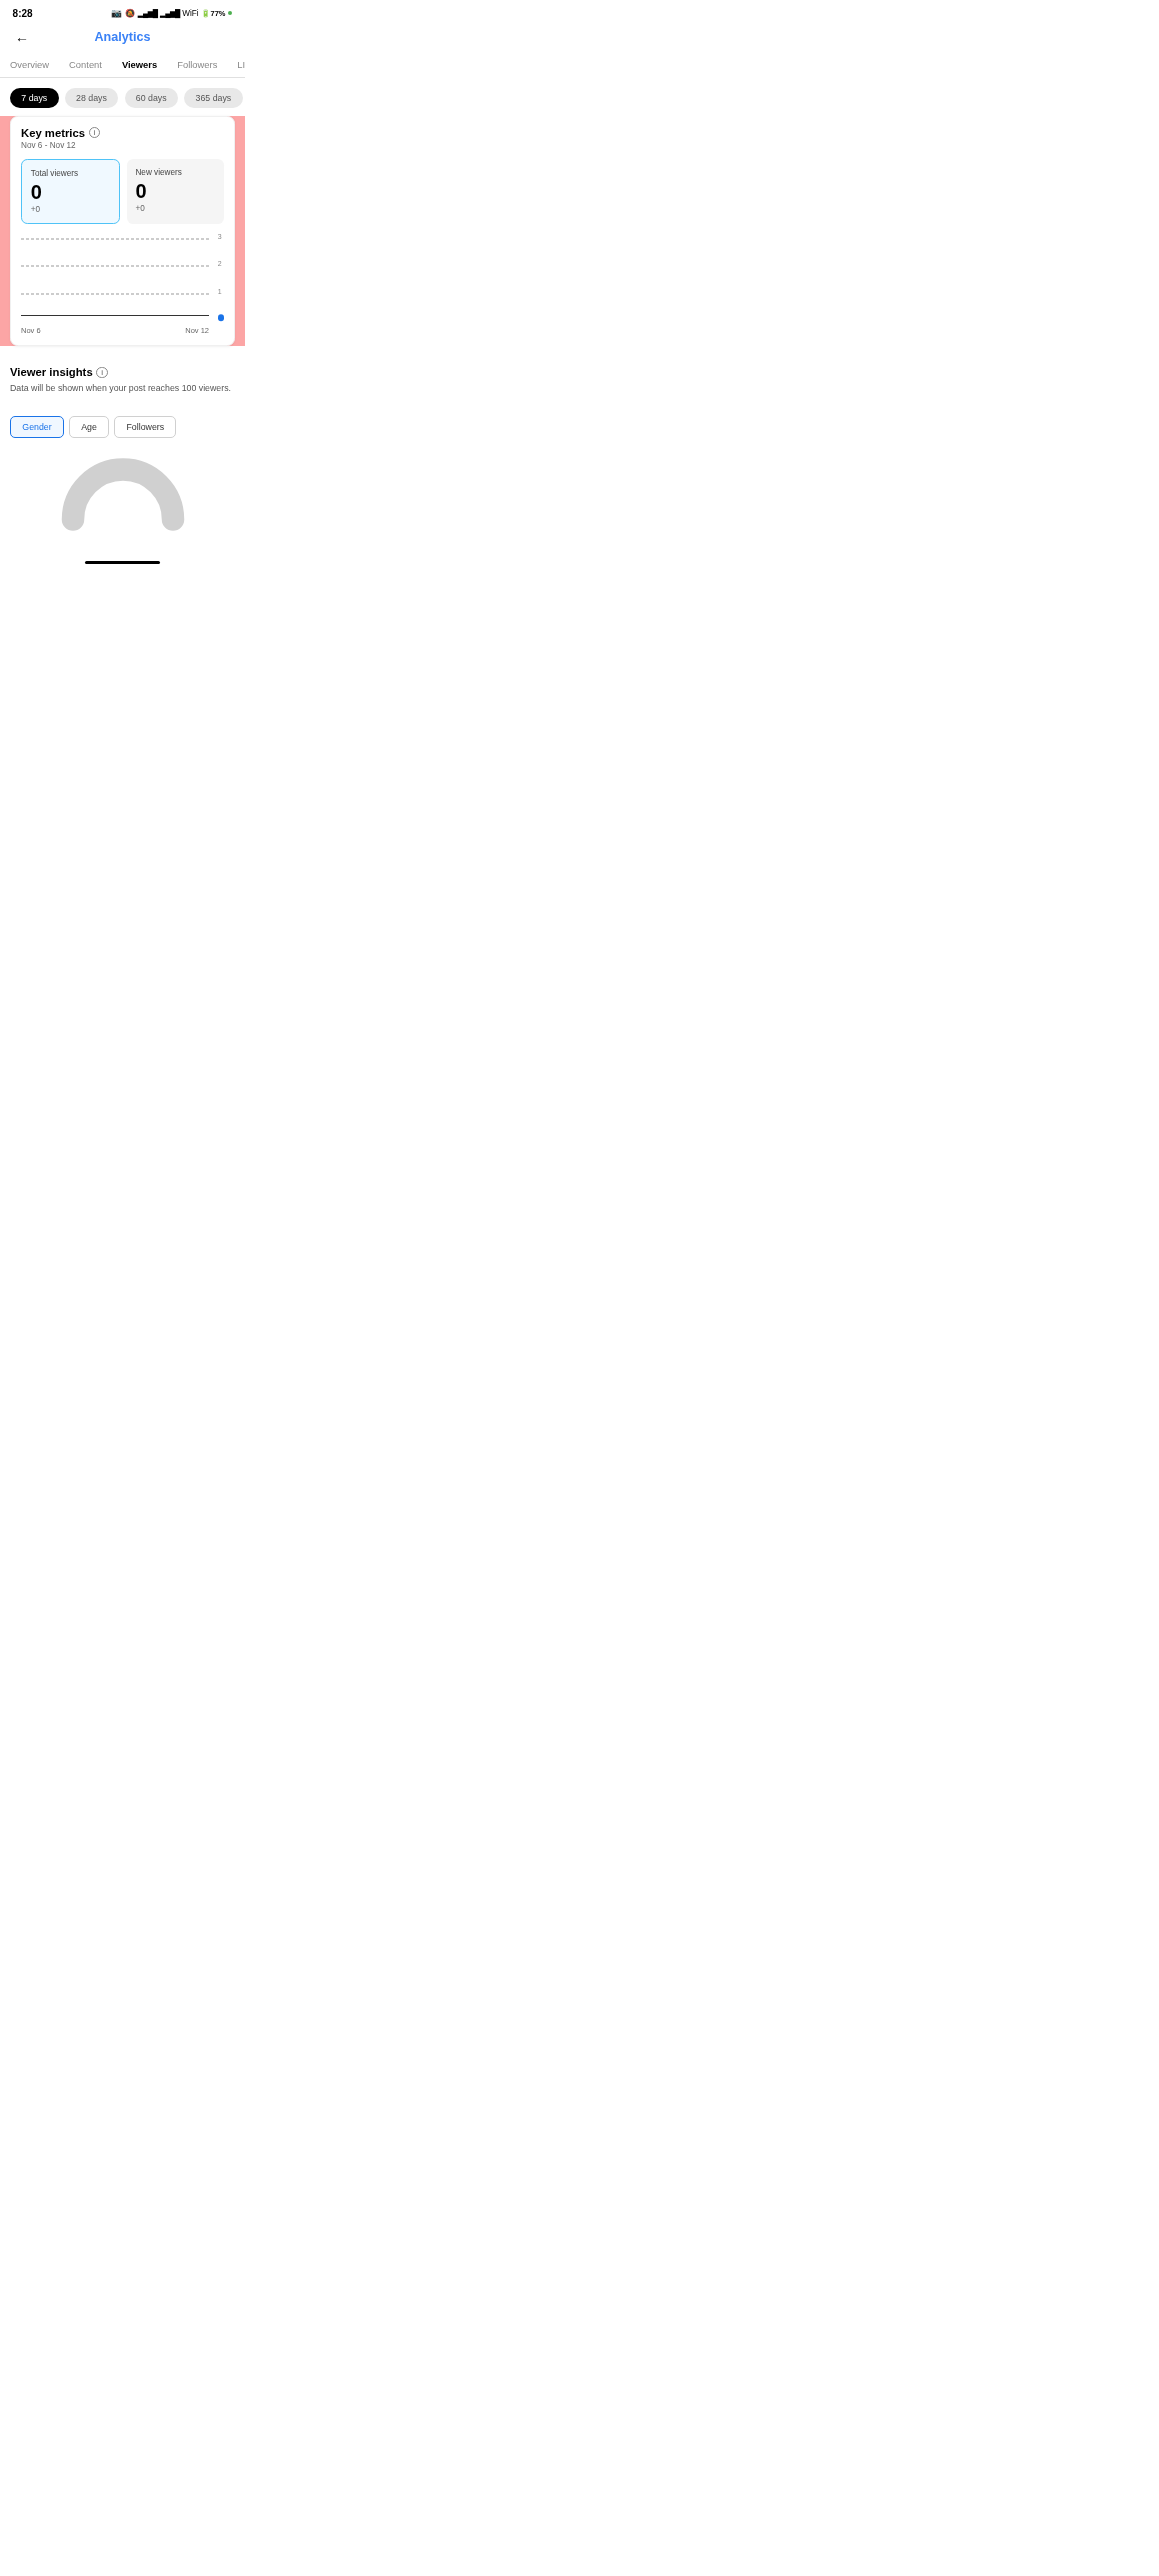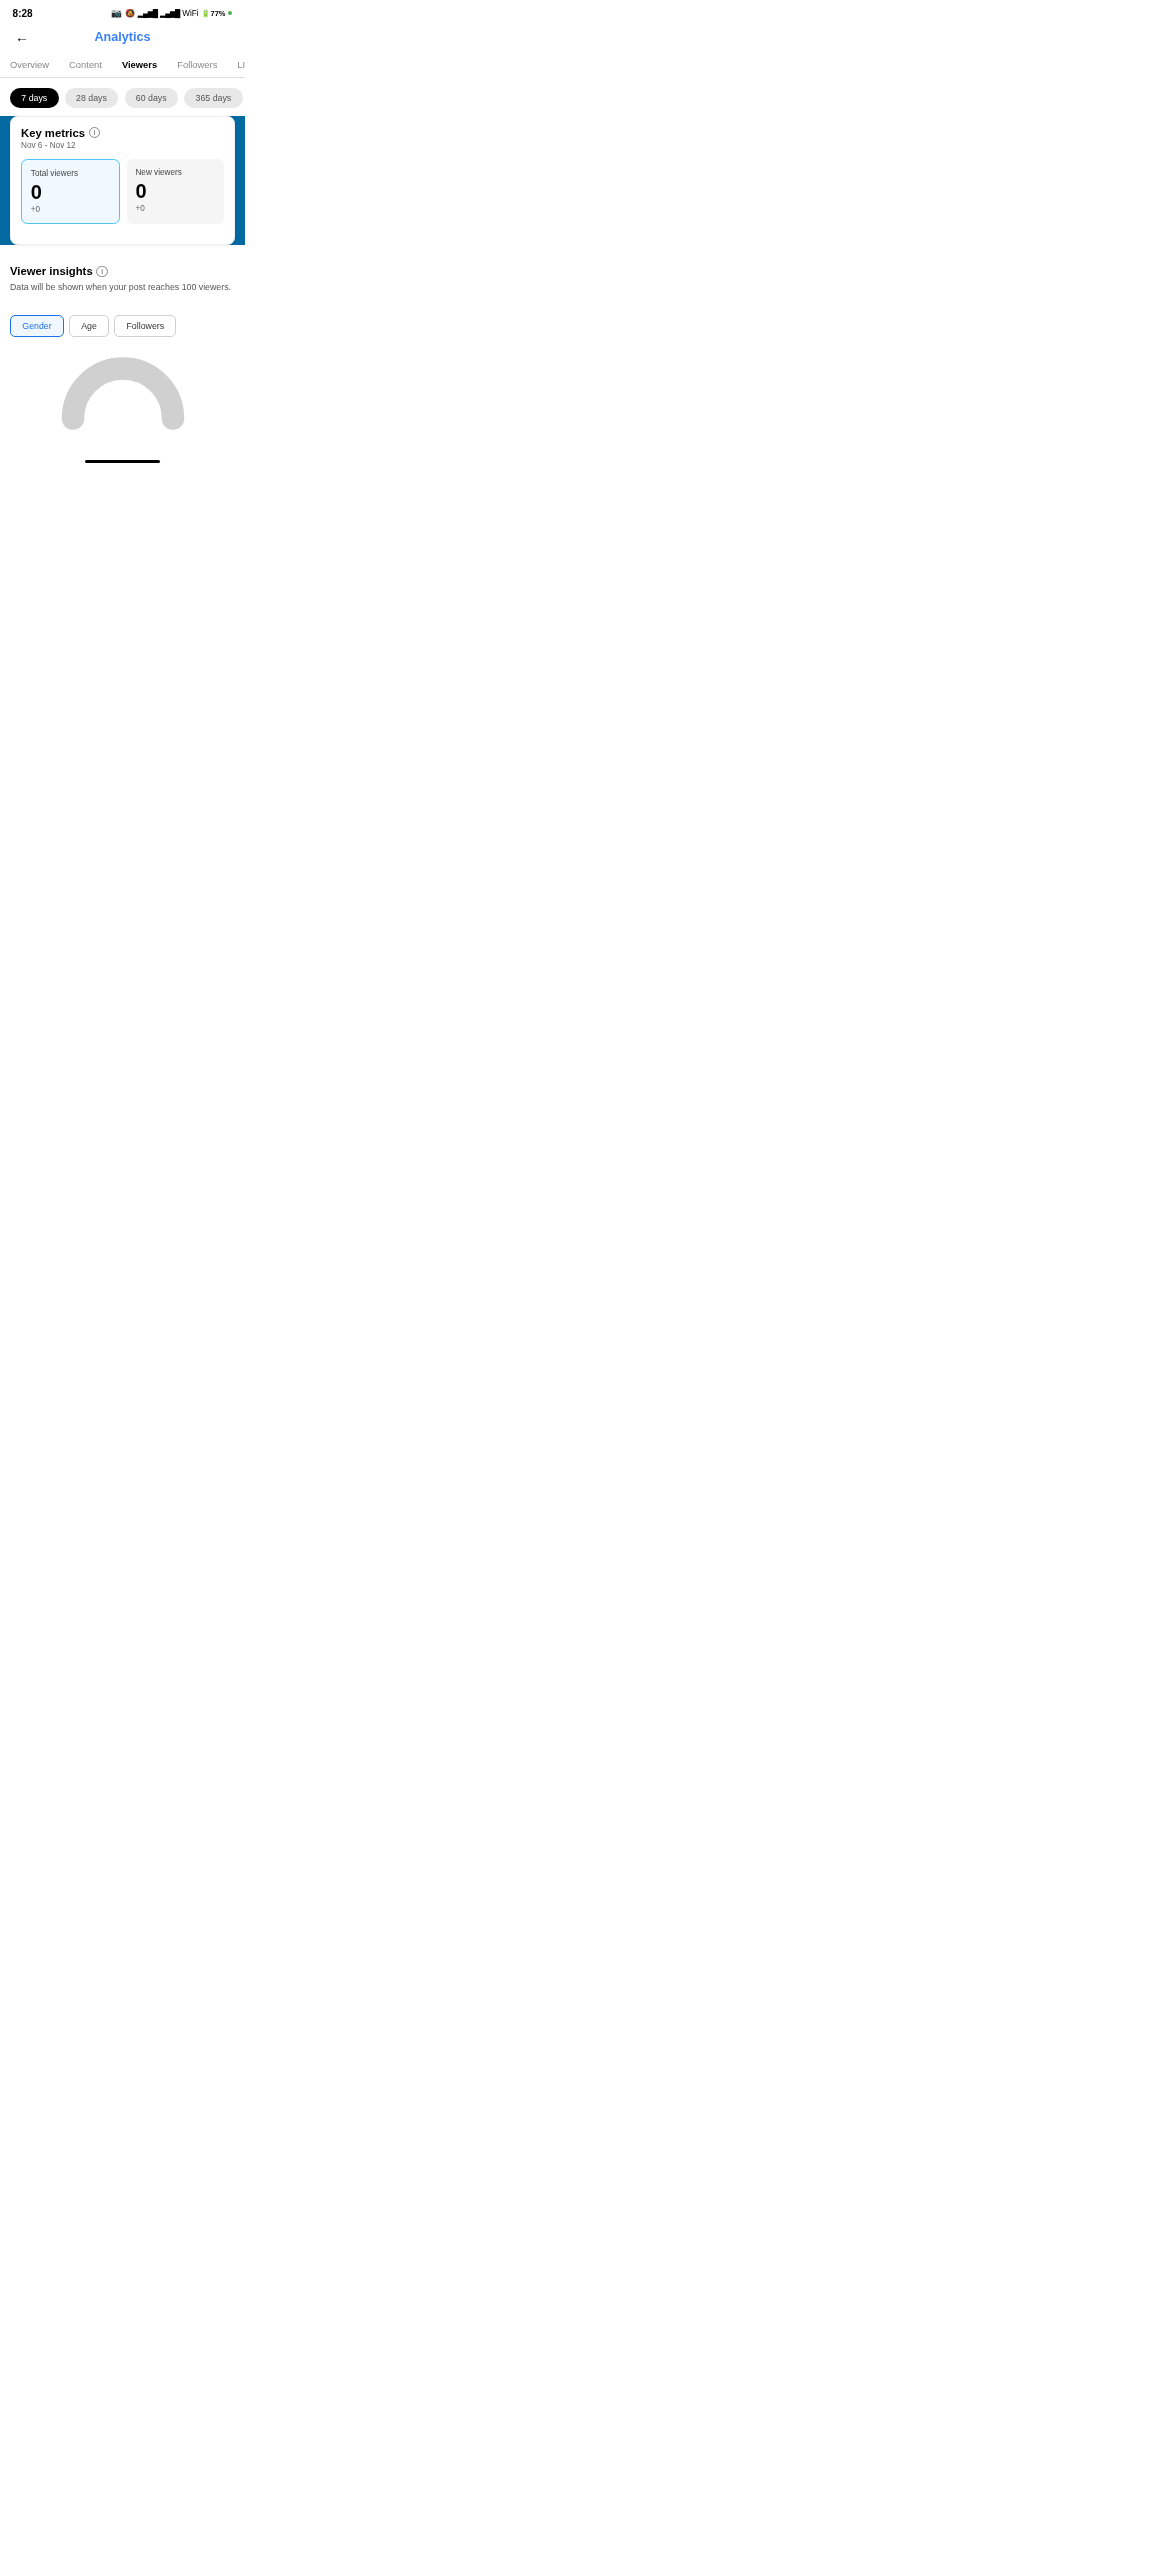--- a/index.html
+++ b/index.html
@@ -140,21 +140,21 @@
     }
 
     .time-pill.inactive {
       background: #e8e8e8;
       color: #555;
     }
 
     
     .main-content {
       padding: 0 10px;
-      background: #0369a1;
+      background: #fca5a5;
     }
 
     
     .section-card {
       background: #ffffff;
       border-radius: 7.5px;
       padding: 10px;
       margin-bottom: 10px;
       border: 0.6px solid #f0f0f0;
       box-shadow: 0 0.6px 2.5px rgba(0,0,0,0.06);
@@ -424,20 +424,48 @@
         <div class="metric-change">+0</div>
       </div>
 
       <div class="metric-card">
         <div class="metric-label">New viewers</div>
         <div class="metric-value">0</div>
         <div class="metric-change">+0</div>
       </div>
     </div>
 
+    <div class="chart-area">
+      <div class="chart-grid-lines">
+
+        <div class="grid-line" style="top: 5%;">
+          <div style="width:100%; border-top: 0.6px dashed #ccc;"></div>
+          <span class="grid-label">3</span>
+        </div>
+
+        <div class="grid-line" style="top: 38%;">
+          <div style="width:100%; border-top: 0.6px dashed #ccc;"></div>
+          <span class="grid-label">2</span>
+        </div>
+
+        <div class="grid-line" style="top: 71%;">
+          <div style="width:100%; border-top: 0.6px dashed #ccc;"></div>
+          <span class="grid-label">1</span>
+        </div>
+      </div>
+
+      <div class="chart-baseline"></div>
+
+      <div class="chart-dot"></div>
+
+      <div class="chart-x-labels">
+        <span class="chart-x-label">Nov 6</span>
+        <span class="chart-x-label">Nov 12</span>
+      </div>
+    </div>
   </div>
 
 </div>
 
 <div class="insights-section">
   <div style="display:flex; align-items:center; gap:3.8px;">
     <span class="section-title">Viewer insights</span>
     <span class="info-icon">i</span>
   </div>
   <p class="insights-description">Data will be shown when your post reaches 100 viewers.</p>

